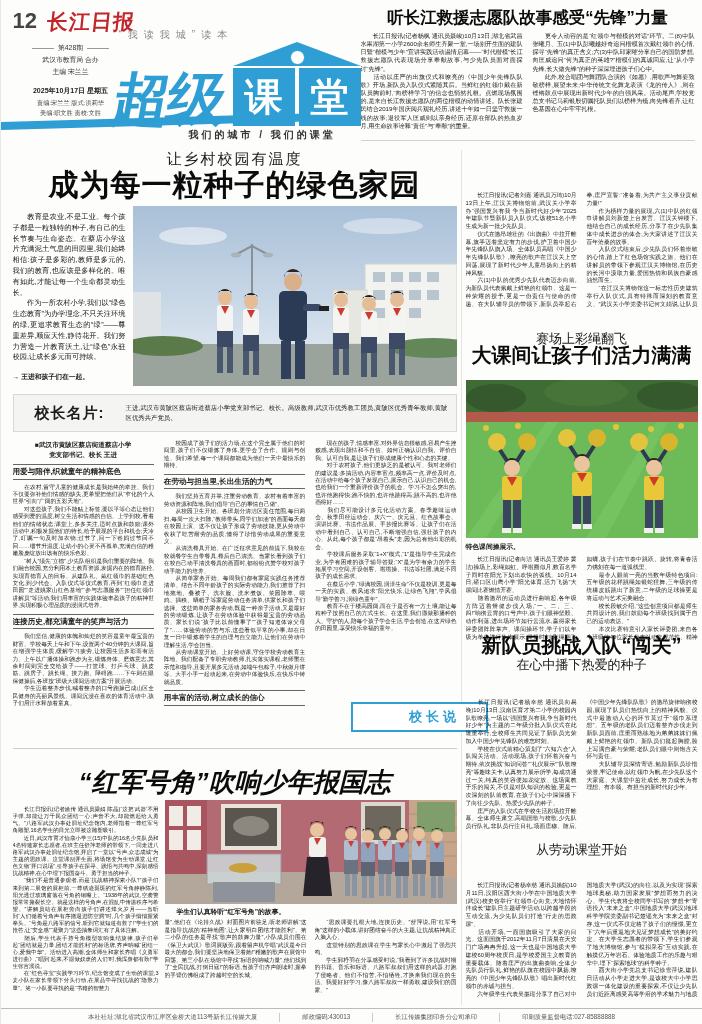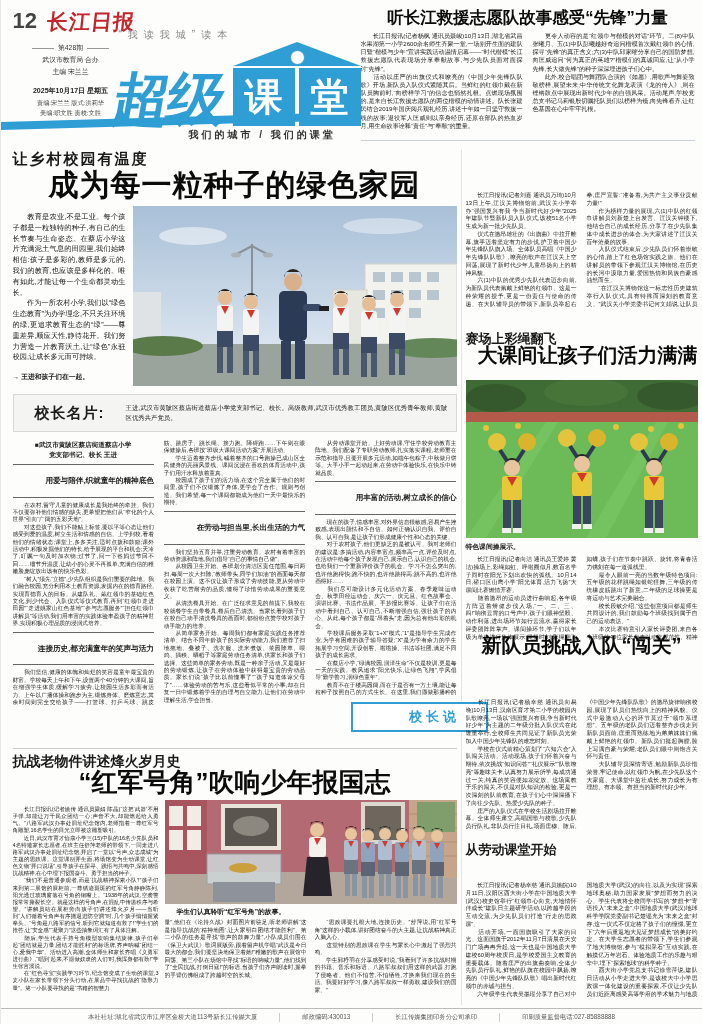--- a/index.html
+++ b/index.html
@@ -27,25 +27,25 @@
   .logo-house{position:relative;margin-left:10px;width:128px;}
   .roof{width:0;height:0;margin:0 auto;border-left:64px solid transparent;border-right:64px solid transparent;border-bottom:24px solid #2e9ed5;position:relative;}
   .window{position:absolute;left:57px;top:8px;width:13px;height:13px;border-radius:50%;background:#fff;border:1px solid #2e9ed5;z-index:2;}
   .tiles{display:flex;gap:4px;margin-top:2px;}
   .tile{width:62px;height:58px;background:#2e9ed5;color:#fff;font-size:38px;font-weight:900;
         display:flex;align-items:center;justify-content:center;}
   .swoosh{left:0;top:117px;width:355px;height:8px;background:#2e9ed5;transform:skewY(-1.6deg);}
   .slogan{left:188px;top:128px;font-size:10px;font-weight:bold;letter-spacing:3px;color:#333;}
 
   
-  .kicker{font-weight:bold;color:#1a1a1a;}
+  .kicker{font-weight:normal;color:#1a1a1a;text-align:center;}
   .headline{font-weight:900;color:#0b0b0b;text-align:center;line-height:1.1;}
   .body2{column-count:2;column-gap:10px;column-fill:auto;font-size:5.9px;line-height:1.34;color:#222;}
-  .sub{font-weight:bold;font-size:7.6px;text-align:right;border-top:1px solid #666;border-bottom:1px solid #666;
-       padding:11px 0;margin:4px 0;break-inside:avoid;}
+  .sub{font-weight:bold;font-size:7.6px;text-align:left;border-top:1px solid #666;border-bottom:1px solid #666;
+       padding:2px 0;margin:4px 0;break-inside:avoid;}
   .divider{background:#c8d2da;height:1px;}
   .vdivider{background:#e3e3e3;width:1px;}
   .caption{font-size:6.8px;font-weight:bold;color:#222;}
 
   
   .rescue-head{left:360px;top:8px;width:334px;font-size:16.5px;}
   .rescue-body{left:360px;top:32px;width:334px;height:104px;font-size:6.1px;}
 
   
   .main-kicker{left:12px;top:150px;width:444px;font-size:15px;letter-spacing:2px;}
@@ -66,21 +66,21 @@
 
   
   .rc-kicker{left:465px;width:232px;font-size:13px;}
   .rc-headline{left:465px;width:232px;font-size:20px;}
   .rc-body{left:465px;width:232px;}
   .photo2{left:465px;top:380px;width:232px;height:158px;background:#4e7a41;}
   .photo2cap{left:465px;top:542px;width:232px;}
 
   
   .bt-kicker{left:12px;top:753px;width:444px;font-size:14px;}
-  .bt-headline{left:12px;top:768px;width:444px;font-size:26px;}
+  .bt-headline{left:12px;top:768px;width:444px;font-size:26px;font-style:italic;}
   .bt-col1{left:12px;top:806px;width:146px;height:200px;font-size:5.5px;line-height:1.3;}
   .photo3{left:164px;top:800px;width:292px;height:104px;background:#a98c84;}
   .photo3cap{left:176px;top:907px;width:280px;}
   .bt-col2{left:164px;top:919px;width:142px;height:88px;font-size:5.7px;line-height:1.32;}
   .bt-col3{left:314px;top:919px;width:142px;height:88px;font-size:5.7px;line-height:1.32;}
 
   
   .footer{left:0;top:1008px;width:702px;border-top:1px solid #bbb;display:flex;justify-content:center;
           gap:0;padding-top:4px;font-size:6.3px;color:#555;}
   .footer span{padding:0 22px;}
@@ -258,21 +258,21 @@
   <div class="abs says-box">校长说</div>
 
   <div class="abs body2 just pre clip rc-body" style="top:192px;height:122px;font-size:5.8px;">　　长江日报讯(记者刘嘉 通讯员万琦)10月13日上午,江汉关博物馆前,武汉关小学举办“强国复兴有我 争当新时代好少年”2025年建队节暨新队员入队仪式,该校51名小学生成为新一批少先队员。
 　　仪式在激昂雄壮的《出旗曲》中拉开帷幕,旗手迈着坚定有力的步伐,护卫着中国少年先锋队队旗入场。全体队员高唱《中国少年先锋队队歌》,嘹亮的歌声在江汉关上空回荡,展现了新时代少年儿童昂扬向上的精神风貌。
 　　六(1)中队的优秀少先队代表迈步向前,为新队员代表佩戴上鲜艳的红领巾。这是一种荣耀的授予,更是一份责任与使命的传递。在大队辅导员的带领下,新队员举起右拳,庄严宣誓:“准备着,为共产主义事业贡献力量!”
 　　作为榜样力量的展现,六(1)中队的红领巾讲解员刘新楚上台发言。江汉关钟楼下,他结合自己的成长经历,分享了在少先队集体中成长进步的体会,为大家讲述了江汉关百年沧桑的故事。
 　　入队仪式结束后,少先队员们怀着崇敬的心情,踏上了红色场馆实践之旅。他们在讲解员的带领下参观江汉关博物馆,在历史的长河中汲取力量,爱国热情和民族自豪感油然而生。
 　　“在江汉关博物馆这一标志性历史建筑举行入队仪式,具有特殊而深刻的教育意义。”武汉关小学党委书记何文娟说,让队员们置身于历史场景中,直观感受祖国从积贫积弱走向繁荣富强的伟大历程,这不仅仅是一场入队仪式,更是一堂生动的爱国主义教育与实践课。</div>
 
   <div class="abs kicker rc-kicker" style="top:330px;">赛场上彩绳翻飞</div>
-  <div class="abs headline rc-headline" style="top:344px;text-align:right;">大课间让孩子们活力满满</div>
+  <div class="abs headline rc-headline" style="top:344px;">大课间让孩子们活力满满</div>
   <div class="abs photo2">
     <svg width="232" height="158" viewBox="0 0 232 158">
       <rect width="232" height="158" fill="#63a852"></rect>
       <rect x="0" y="0" width="232" height="32" fill="#3f6b35"></rect>
       <ellipse cx="30" cy="18" rx="30" ry="14" fill="#35592c"></ellipse>
       <ellipse cx="120" cy="12" rx="42" ry="14" fill="#477539"></ellipse>
       <ellipse cx="205" cy="16" rx="34" ry="14" fill="#35592c"></ellipse>
       <rect x="0" y="32" width="232" height="10" fill="#b35a4a"></rect>
       <rect x="0" y="42" width="232" height="116" fill="#6cbb58"></rect>
       <path d="M0 158 L80 42 L92 42 L20 158 Z" fill="#7cc968" opacity="0.5"></path>
@@ -327,34 +327,34 @@
       </g>
     </svg>
   </div>
   <div class="abs caption photo2cap">特色课间操展示。</div>
   <div class="abs body2 just pre clip rc-body" style="top:556px;height:92px;font-size:5.8px;">　　长江日报讯(记者向洁 通讯员王爱婷 黄洁)操场上,彩绳如虹、呼啦圈似月,数百名学子同时在阳光下划出欢快的弧线。10月14日,硚口区山鹰小学“阳光体育,活力飞扬”大课间比赛燃情开赛。
 　　随着激昂的运动员进行曲响起,各年级方阵迈着矫健步伐入场,“一、二、三、四!”响彻云霄的口号声中,孩子们眼神坚毅、动作利落,进出场环节如行云流水,赢得家长评委团阵阵掌声。课间操环节,学子们以年级为单位进行集体展示;绳操时刻,彩绳翻飞如蝶,孩子们在节奏中跳跃、旋转,将青春活力镌刻在每一道弧线里。
 　　最令人眼前一亮的当数年级特色项目:五年级的花样跳绳如银蛇狂舞,三年级的传统橡皮筋跳出了新意,二年级的足球操更是将运动与艺术完美融合。
 　　校长段敏介绍,“这些创意项目都是师生共同设计的,我们鼓励每个班级找到属于自己的运动表达。”
 　　本次比赛特意引入家长评委团,来自各个班级的40位家长代表以动作规范性、精神面貌等6个维度进行专业评判。“这种深度参与不仅保障了比赛公开透明,更搭建起家校共育的桥梁。”家长评委韩女士说,女儿曾是“宅家女孩”,不愿意出门和运动,吃饭还挑食。自从去年年初学校落实两个大课间后,女儿养成了每天跳绳1000个的习惯,不仅体质变好了,还交到了很多好朋友。</div>
 
+  <div class="abs kicker rc-kicker" style="top:656px;">在心中播下热爱的种子</div>
   <div class="abs headline rc-headline" style="top:634px;">新队员挑战入队“闯关”</div>
   <div class="abs body2 just pre clip rc-body" style="top:699px;height:138px;font-size:5.8px;">　　长江日报讯(记者杨幸慈 通讯员向易晚)10月13日,汉南区育才第二小学的校园内队歌嘹亮,一场以“强国复兴有我,争当新时代好少年”为主题的二年级分批入队仪式在此隆重举行,全校师生共同见证了新队员光荣加入中国少年先锋队的难忘时刻。
 　　学校在仪式前精心策划了“六知六会”入队闯关活动。活动现场,孩子们怀着兴奋与期待,依次挑战“知识问答”“礼仪展示”“队歌嘹亮”等趣味关卡,认真努力展示所学,每成功通过一关,纯真的笑容便如花绽放。这场寓教于乐的闯关,不仅是对队知识的检验,更是一次深刻的队前教育,在孩子们心中深深播下了向往少先队、热爱少先队的种子。
 　　庄严的入队仪式在学校生活剧场拉开帷幕。全体师生肃立,高唱国歌与校歌,少先队员行队礼,非队员行注目礼,场面庄穆。随后,《中国少年先锋队队歌》的激昂旋律响彻校园,展现了队员们热忱向上的精神风貌。仪式中最激动人心的环节莫过于“领巾系理想”。五年级的老队员们迈着整齐步伐走到新队员面前,庄重而熟练地为弟弟妹妹们佩戴上鲜艳的红领巾。新队员们挺起胸膛,脸上写满自豪与荣耀;老队员们眼中则饱含关怀与责任。
 　　大队辅导员深情寄语,勉励新队员珍惜荣誉,牢记使命,以红领巾为帆,在少先队这个大家庭、大课堂中茁壮成长,努力成长为有理想、有本领、有担当的新时代好少年。</div>
 
   <div class="abs kicker rc-kicker" style="top:841px;">从劳动课堂开始</div>
   <div class="abs body2 just pre clip rc-body" style="top:882px;height:123px;font-size:5.8px;">　　长江日报讯(记者杨幸慈 通讯员姚皖)10月11日,汉阳区西大街小学在中国地质大学(武汉)校史馆举行“红领巾心向党,大地情怀伴成长”建队日主题研学活动,以跨越学段的互动交流,为少先队员们打造“行走的思政课”。
 　　活动开场,一面国旗吸引了大家的目光。这面国旗于2012年11月7日清晨在天安门广场冉冉升起,这一天也是中国地质大学建校60周年校庆日,是学校爱国主义教育的重要载体。随着庄严的出旗曲奏响,全体少先队员行队礼,鲜艳的队旗在校园中飘扬,嘹亮的《中国少年先锋队队歌》唱出新时代红领巾的赤诚与担当。
 　　六年级学生代表吴墨瑶分享了自己对中国地质大学(武汉)的向往,以及为实现“探索地球奥秘,助力国家发展”梦想而努力的决心。学生代表将全校同学书写的“梦想卡”寄语投入“未来之盒”,中国地质大学(武汉)地球科学学院党委副书记楚谣充为“未来之盒”封存,这一仪式不仅定格了孩子们的憧憬,更立下“六年后重返地大见证梦想成长”的美好约定。在大学生志愿者的带领下,学生们参观了地大博物馆,参与“模拟采石”互动实践,在触摸亿万年岩石、体验地质工作的乐趣与艰辛中,埋下“探索地球”的科学种子。
 　　西大街小学党总支书记徐雪萍说,建队日活动从小学走进大学,是该校大中小学思政课一体化建设的重要探索,不仅让少先队员们近距离感受高等学府的学术魅力与地质科学的独特价值,更为他们的成长之路注入“心怀祖国,担当大任”的精神力量。</div>
 
   <div class="abs divider" style="left:12px;top:748px;width:444px;background:#ccc;"></div>
-  <div class="abs kicker bt-kicker">抗战老物件讲述烽火岁月史</div>
   <div class="abs headline bt-headline">“红军号角”吹响少年报国志</div>
   <div class="abs just pre clip bt-col1">　　长江日报讯(记者姚传 通讯员梁娟 陈晶)“这把‘武器’不用子弹,却能让万千民众团结一心;声音不大,却能燃起给人勇气。”八路军武汉办事处旧址纪念馆内,老师指着一尊红军号角雕塑,16名学生的目光立即被这雕塑吸引。
 　　近日,武汉市育才怡康小学三(15)中队的16名少先队员和4名特邀家长志愿者,在班主任舒萍老师的带领下,一同走进八路军武汉办事处旧址纪念馆,开启了一堂以“号声,众志成城”为主题的思政课。这堂课别开生面,将场馆变为生动课堂,让红色文物“开口说话”,引导孩子在探寻、践悟与共鸣中,深刻感悟抗战精神,在心中埋下报国奋斗、勇于担当的种子。
 　　“我们不是普通参观者,而是‘抗战精神探索小队’!”孩子们来到第二展馆的展柜前,一尊锈迹斑斑的红军号角静静陈列,阳光透过玻璃窗落在号角的铜嘴上。“1938年的武汉,空袭警报常常撕裂长空。就是这样的号角声,在混乱中传递秩序与希望。”讲解员站在展柜旁向孩子们讲述烽火岁月——当听到“人们循着号角声有序撤退进防空洞”时,几个孩子悄悄握紧拳头。“号角是八路军的信号,听到它就知道有救了!”学生们的抢答,让“安全感”“凝聚力”这些抽象词汇有了具体注解。
 　　随后,学生代表手持号角模型吹响集结旋律,孩子们举起“团结就是力量,团结才能胜利”的标语牌,齐声呐喊“团结一心,爱我中华”。活动进入高潮,全体师生和家长齐唱《义勇军进行曲》,“唱到‘起来,不愿做奴隶的人们’时,我浑身都有劲!”学生张言溪说。
 　　在“红色寻宝”实践学习环节,纪念馆变成了生动的课堂,3支小队在家长带领下分头行动,在展品中寻找抗战的“隐形力量”。第一小队要寻找的是“书籍的智慧力</div>
 
   <div class="abs photo3">
     <svg width="292" height="104" viewBox="0 0 292 104">
       <rect width="292" height="104" fill="#b46a72"></rect>

